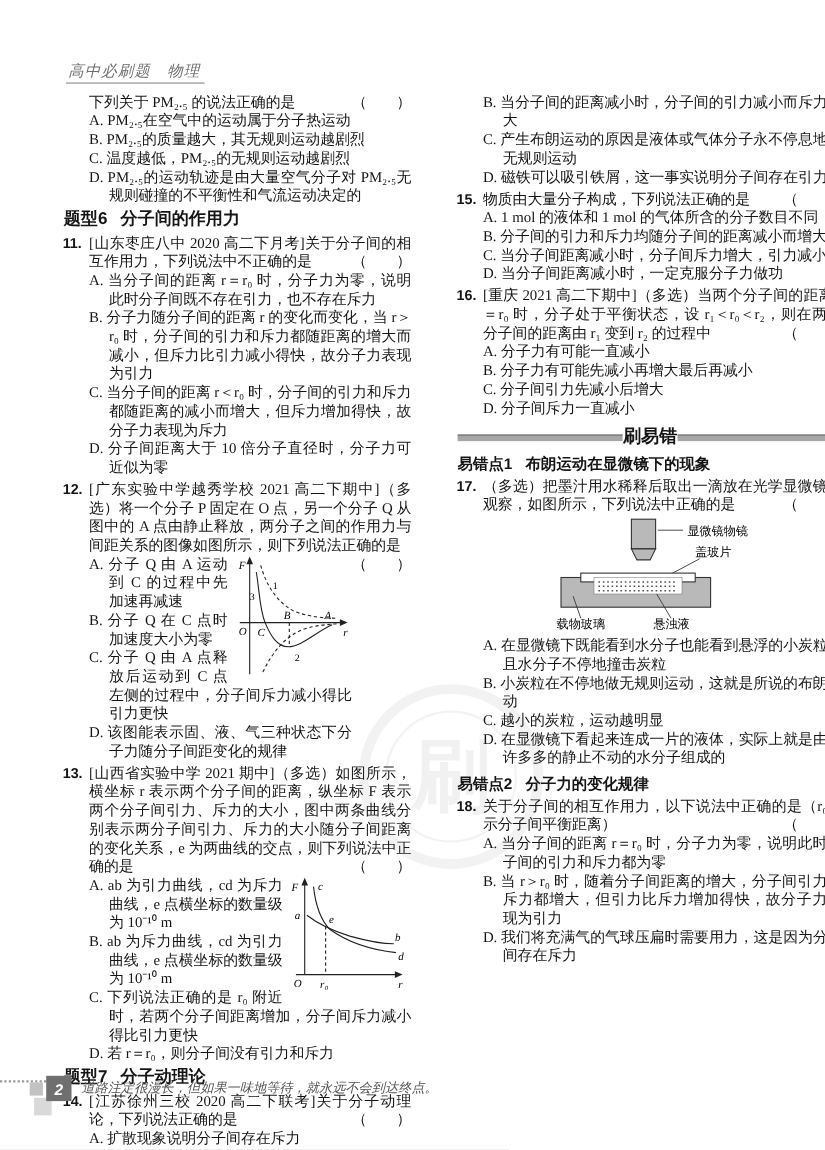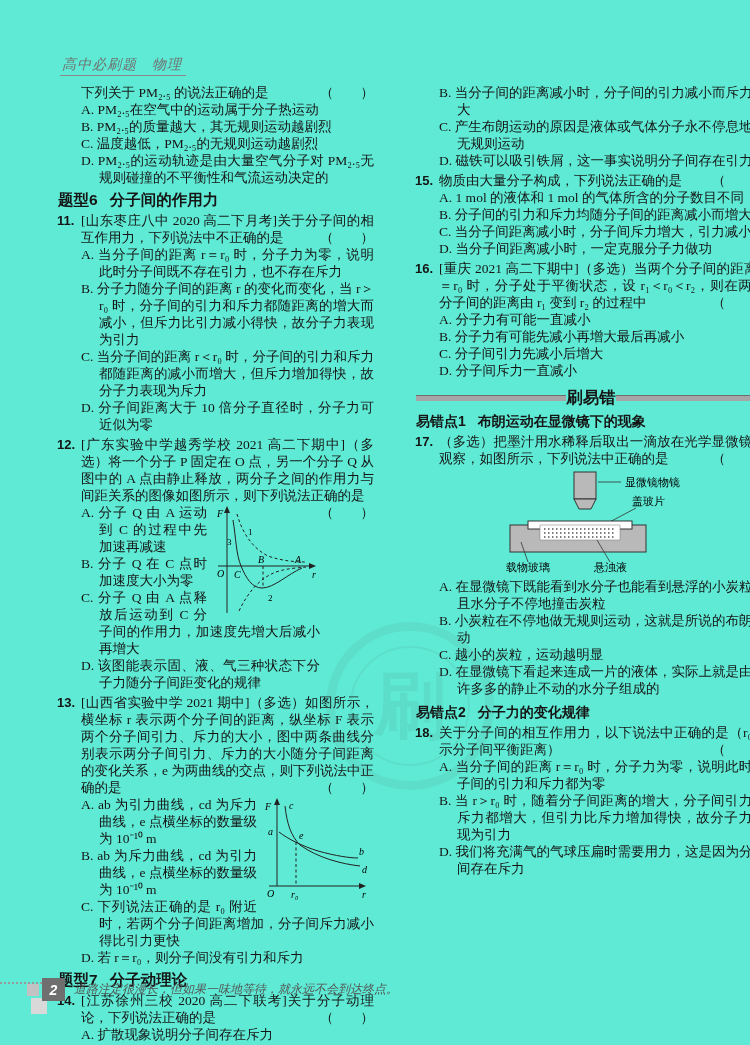--- a/index.html
+++ b/index.html
@@ -1,18 +1,18 @@
 <!DOCTYPE html>
 <html><head>
 <meta charset="utf-8">
 <style>
   * { margin:0; padding:0; box-sizing:border-box; }
   html,body { background:#e8e8e8; }
   .page {
-    position:relative; width:750px; height:1045px; background:#5eead4;
+    position:relative; width:750px; height:1045px; background:#ffffff;
     font-family:"Liberation Serif", serif; color:#151515; overflow:hidden;
     margin:0 auto;
     text-decoration:underline;
   }
   .brand {
     position:absolute; top:56px; left:60px;
     font-style:italic; font-size:14px; color:#707070;
     border-bottom:1px solid #8a8a8a; padding:0 4px 1px 2px; letter-spacing:1px;
   }
   .col { position:absolute; top:84px; font-size:13.5px; line-height:17px; text-align:justify; }
@@ -126,21 +126,21 @@
           <text class="it" x="5" y="73" font-size="10">O</text>
           <text class="it" x="22" y="74" font-size="10">C</text>
           <text class="it" x="46" y="59" font-size="10">B</text>
           <text class="it" x="83" y="59" font-size="10">A</text>
           <text class="it" x="100" y="74" font-size="10">r</text>
           <text x="56" y="97" font-size="9">2</text>
         </svg>
         <div>
             <div class="opt">A. 分子 Q 由 A 运动到 C 的过程中先加速再减速</div>
             <div class="opt">B. 分子 Q 在 C 点时加速度大小为零</div>
-            <div class="opt">C. 分子 Q 由 A 点释放后运动到 C 分子间的作用力，加速度先增大后减小再增大</div>
+            <div class="opt">C. 分子 Q 由 A 点释放后运动到 C 点左侧的过程中，分子间斥力减小得比引力更快</div>
             <div class="opt">D. 该图能表示固、液、气三种状态下分子力随分子间距变化的规律</div>
           </div>
       </div>
     </div>
 
     <div class="q">
       <span class="qnum">13.</span>
       <div class="stem">
         <span>[山西省实验中学 2021 期中]（多选）如图所示，横坐标 r 表示两个分子间的距离，纵坐标 F 表示两个分子间引力、斥力的大小，图中两条曲线分别表示两分子间引力、斥力的大小随分子间距离的变化关系，e 为两曲线的交点，则下列说法中正确的是</span><span class="paren">（　　）</span>
       </div>

